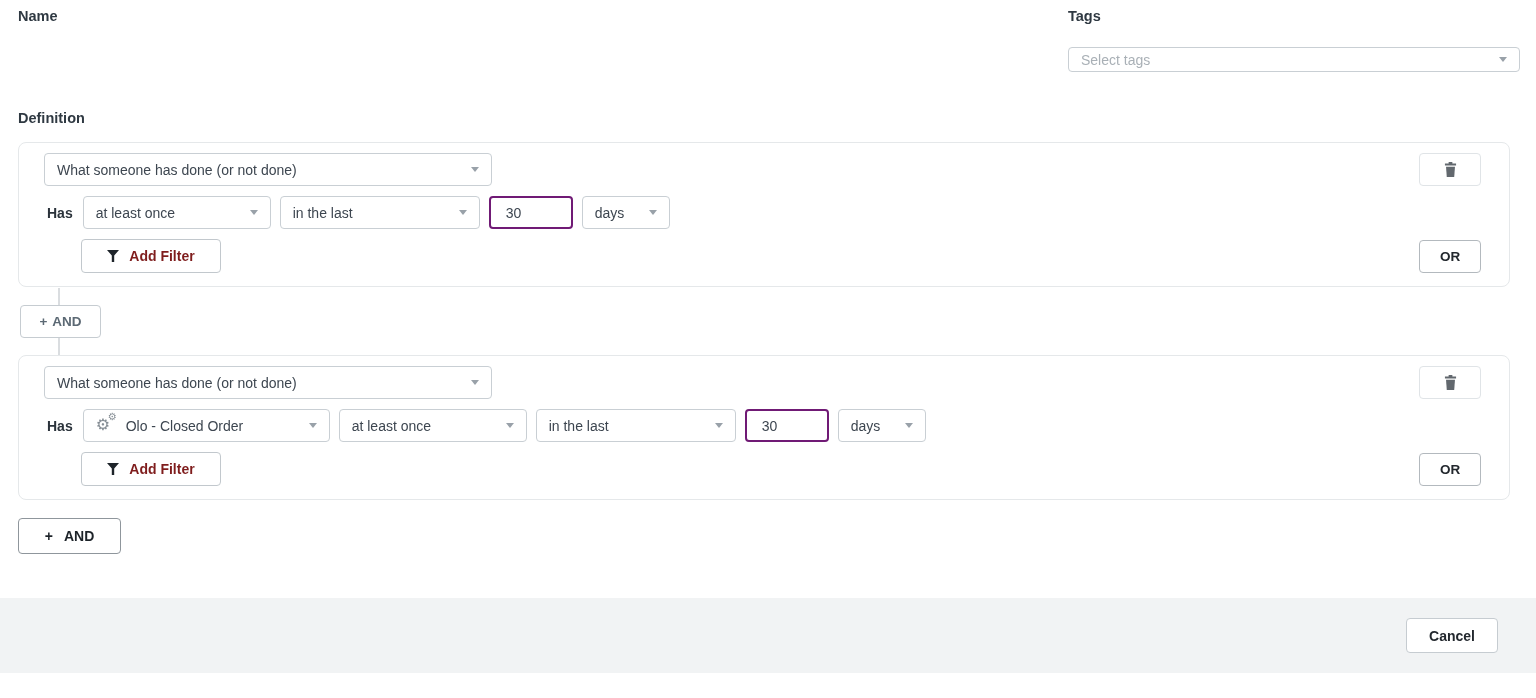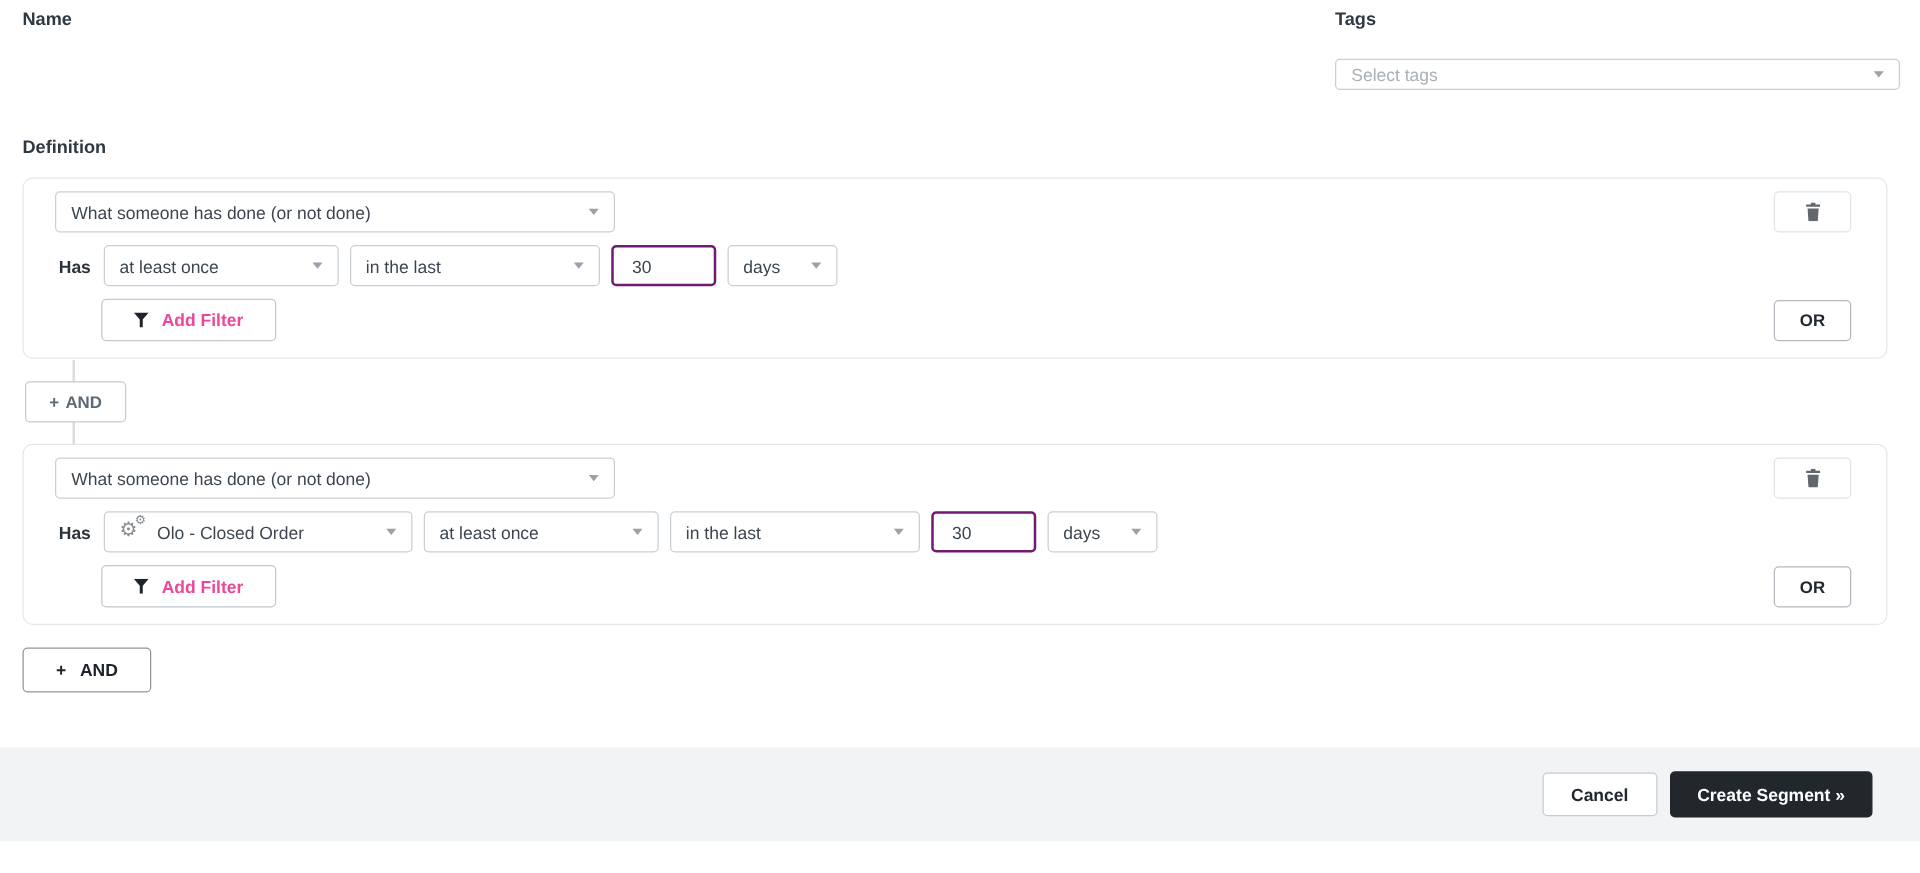--- a/index.html
+++ b/index.html
@@ -53,21 +53,21 @@
   .num-input{
     width:84px;height:33px;border:2px solid #701a75;border-radius:4px;background:#fff;
     padding:0 0 0 15px;font-size:14px;color:#3d4650;box-sizing:border-box;outline:none;
     font-family:"Liberation Sans", sans-serif;
   }
   .unit-select{width:88px;}
   .row-actions{justify-content:space-between;padding-left:37px;}
   .add-filter-btn{
     width:140px;height:34px;border:1px solid #c2c8cd;border-radius:4px;background:#fff;
     display:flex;align-items:center;justify-content:center;gap:10px;cursor:pointer;
-    font-family:"Liberation Sans", sans-serif;font-size:14px;font-weight:700;color:#ec4899;
+    font-family:"Liberation Sans", sans-serif;font-size:14px;font-weight:700;color:#7f1d1d;
   }
   .or-btn{
     width:62px;height:33px;border:1px solid #b3b9be;border-radius:4px;background:#fff;
     font-family:"Liberation Sans", sans-serif;font-size:13.5px;font-weight:700;color:#23282e;cursor:pointer;
   }
   
   .flag-icon{
     display:inline-block;width:17px;height:13px;background:#1c1c1f;flex:0 0 auto;
     clip-path:polygon(0 0,100% 0,62% 50%,100% 100%,0 100%);
   }
@@ -215,14 +215,13 @@
   </div>
 </section>
 
 <button class="and-btn and-btn-2">
   <span>+</span>
   <span>AND</span>
 </button>
 
 <div class="footer">
   <button class="cancel-btn">Cancel</button>
-  <button class="create-btn">Create Segment »</button>
 </div>
 
 </body></html>

